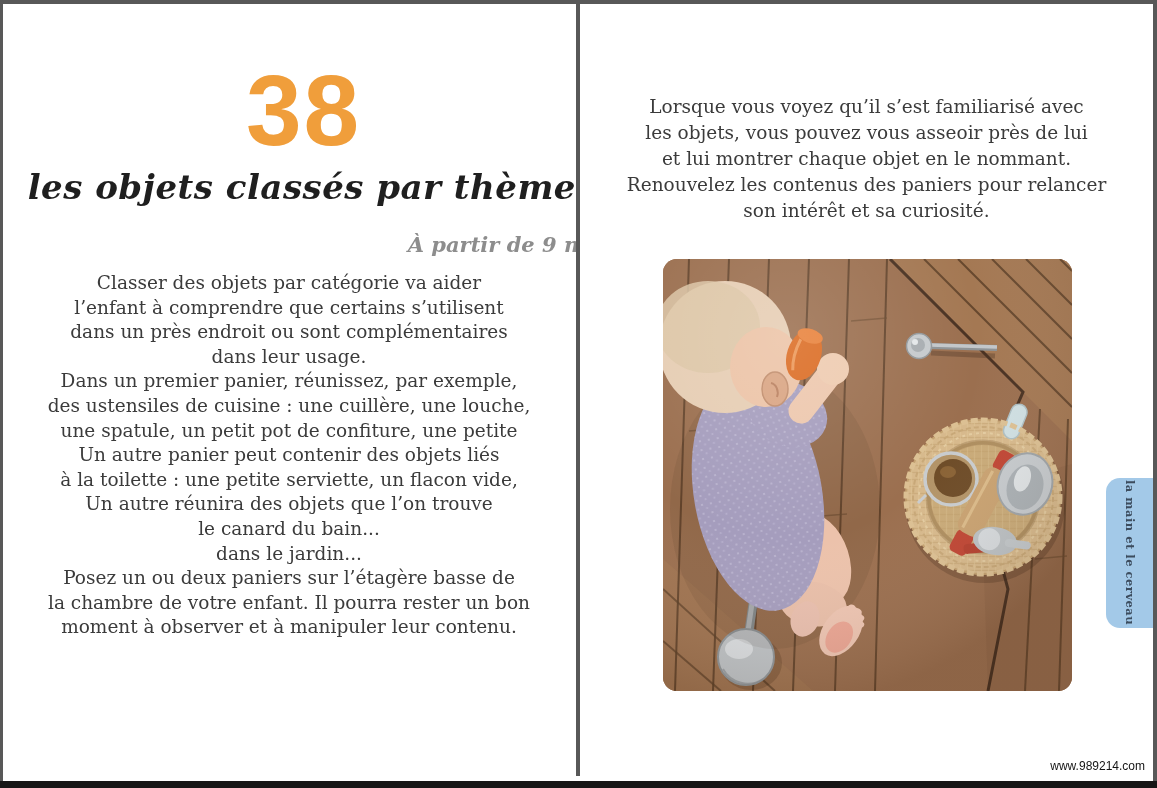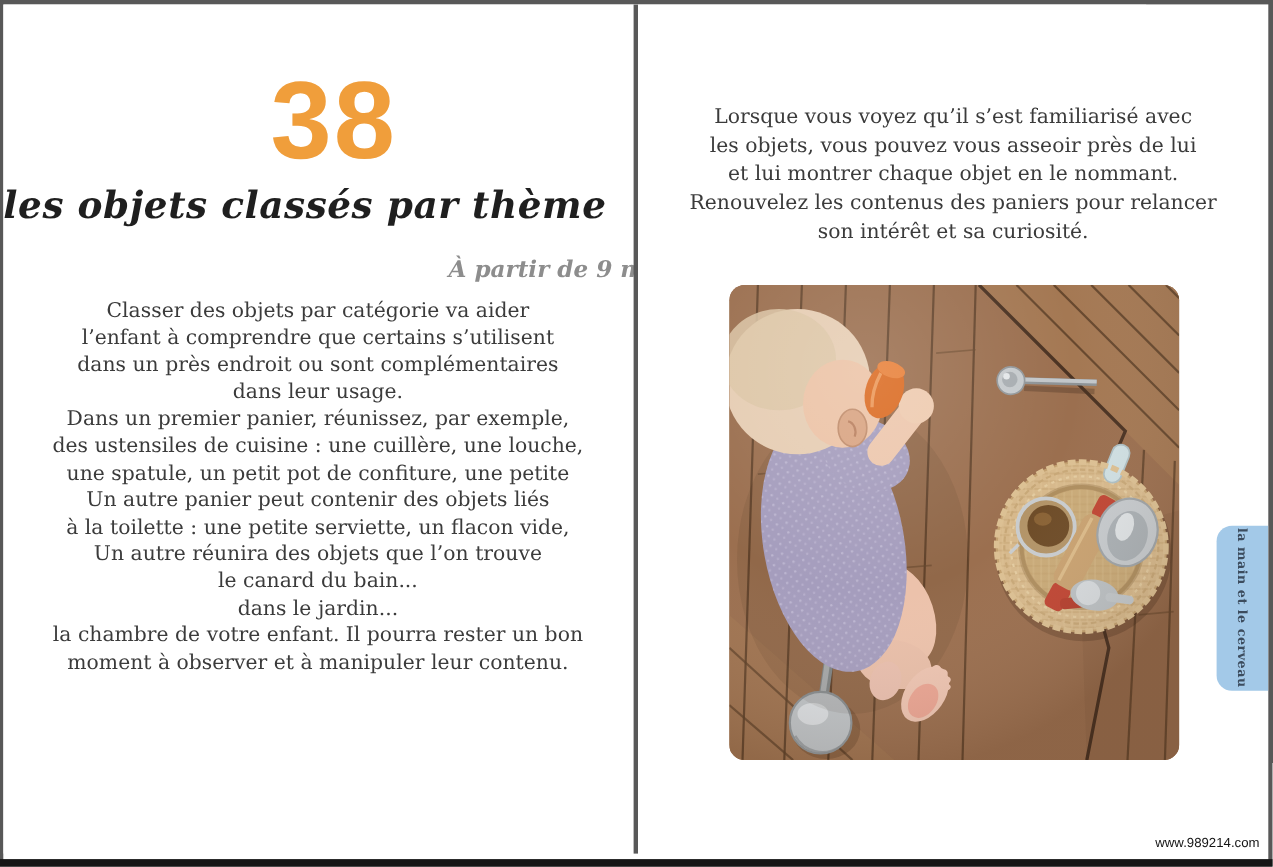--- a/index.html
+++ b/index.html
@@ -36,21 +36,21 @@
     text-align:center;
     font-family:"Liberation Sans", sans-serif;
     font-weight:700;
     font-size:100px;line-height:100px;
     letter-spacing:2px;
     color:#f09e3b;
     margin-left:14px;
   }
   .lesson-title{
     position:absolute;top:163px;left:0;width:100%;margin:0;
-    text-align:left;
+    text-align:right;
     font-style:italic;font-weight:700;
     font-size:34px;line-height:40px;
     letter-spacing:0.5px;
     color:#1f1f1f;
   }
   .lesson-subtitle{
     position:absolute;top:228px;left:0;width:100%;
     text-align:right;
     font-style:italic;font-weight:700;
     font-size:21px;color:#8d8d8d;padding-left:44px;
@@ -117,20 +117,21 @@
           <div>dans un près endroit ou sont complémentaires</div>
           <div>dans leur usage.</div>
           <div>Dans un premier panier, réunissez, par exemple,</div>
           <div>des ustensiles de cuisine : une cuillère, une louche,</div>
           <div>une spatule, un petit pot de confiture, une petite</div>
           <div>Un autre panier peut contenir des objets liés</div>
           <div>à la toilette : une petite serviette, un flacon vide,</div>
           <div>Un autre réunira des objets que l’on trouve</div>
           <div>le canard du bain...</div>
           <div>dans le jardin...</div>
+          <div>Posez un ou deux paniers sur l’étagère basse de</div>
           <div>la chambre de votre enfant. Il pourra rester un bon</div>
           <div>moment à observer et à manipuler leur contenu.</div>
         </div>
     </section>
 
     <div class="page-divider"></div>
 
     <section class="page right-page">
       <div class="intro-text">
           <div>Lorsque vous voyez qu’il s’est familiarisé avec</div>

